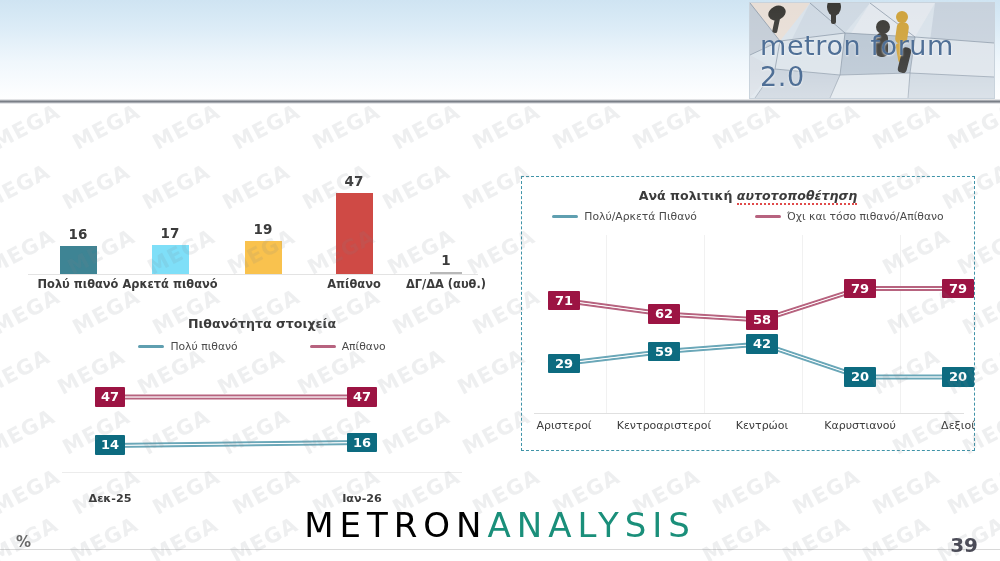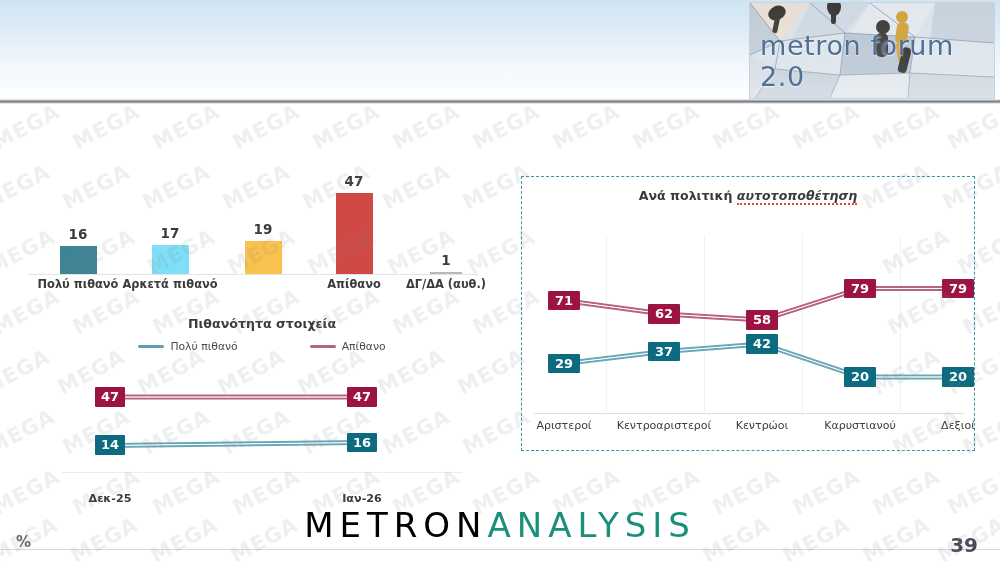--- a/index.html
+++ b/index.html
@@ -285,35 +285,45 @@
       </div>
     <div class="tr-axis"></div>
   <div class="tr-xlab" style="left: -12px;">Δεκ-25</div>
       <div class="tr-xlab" style="left: 240px;">Ιαν-26</div>
     </div>
 
   <div class="panel">
     <div class="pn-title">
       <span>Ανά πολιτική </span><span class="spell">αυτοτοποθέτηση</span>
     </div>
+    <div class="pn-legend" id="pnLegend">
+        <div class="lg-item">
+          <span class="lg-swatch" style="background:#5f9fb0;"></span>
+          <span>Πολύ/Αρκετά Πιθανό</span>
+        </div>
+        <div class="lg-item">
+          <span class="lg-swatch" style="background:#b7637f;"></span>
+          <span>Όχι και τόσο πιθανό/Απίθανο</span>
+        </div>
+      </div>
     <div class="pn-plot" id="pnPlot">
         <div class="grid-v" style="left: 72px;"></div>
         <div class="grid-v" style="left: 170px;"></div>
         <div class="grid-v" style="left: 268px;"></div>
         <div class="grid-v" style="left: 366px;"></div>
         <svg width="430" height="178" viewBox="0 0 430 178" style="position: absolute; left: 0px; top: 0px;">
           <polyline points="30,127.1 130,115.1 228,107.6 326,140.6 424,140.6" fill="none" stroke="#6aa7b8" stroke-width="2.2"></polyline>
           <polyline points="30,129.9 130,117.9 228,110.4 326,143.4 424,143.4" fill="none" stroke="#6aa7b8" stroke-width="2.2"></polyline>
           <polyline points="30,128.5 130,116.5 228,109 326,142 424,142" fill="none" stroke="#ffffff" stroke-width="1"></polyline>
           <polyline points="30,64.1 130,77.6 228,83.6 326,52.1 424,52.1" fill="none" stroke="#b7637f" stroke-width="2.2"></polyline>
           <polyline points="30,66.9 130,80.4 228,86.4 326,54.9 424,54.9" fill="none" stroke="#b7637f" stroke-width="2.2"></polyline>
           <polyline points="30,65.5 130,79 228,85 326,53.5 424,53.5" fill="none" stroke="#ffffff" stroke-width="1"></polyline>
         </svg>
         <div class="pt" style="left: 30px; top: 128.5px; background: rgb(13, 107, 128); min-width: 22px; font-size: 13px;">29</div>
-        <div class="pt" style="left: 130px; top: 116.5px; background: rgb(13, 107, 128); min-width: 22px; font-size: 13px;">37</div>
+        <div class="pt" style="left: 130px; top: 116.5px; background: rgb(13, 107, 128); min-width: 22px; font-size: 13px;">59</div>
         <div class="pt" style="left: 228px; top: 109px; background: rgb(13, 107, 128); min-width: 22px; font-size: 13px;">42</div>
         <div class="pt" style="left: 326px; top: 142px; background: rgb(13, 107, 128); min-width: 22px; font-size: 13px;">20</div>
         <div class="pt" style="left: 424px; top: 142px; background: rgb(13, 107, 128); min-width: 22px; font-size: 13px;">20</div>
         <div class="pt" style="left: 30px; top: 65.5px; background: rgb(156, 20, 67); min-width: 22px; font-size: 13px;">71</div>
         <div class="pt" style="left: 130px; top: 79px; background: rgb(156, 20, 67); min-width: 22px; font-size: 13px;">62</div>
         <div class="pt" style="left: 228px; top: 85px; background: rgb(156, 20, 67); min-width: 22px; font-size: 13px;">58</div>
         <div class="pt" style="left: 326px; top: 53.5px; background: rgb(156, 20, 67); min-width: 22px; font-size: 13px;">79</div>
         <div class="pt" style="left: 424px; top: 53.5px; background: rgb(156, 20, 67); min-width: 22px; font-size: 13px;">79</div>
       </div>
     <div class="pn-axis"></div>

